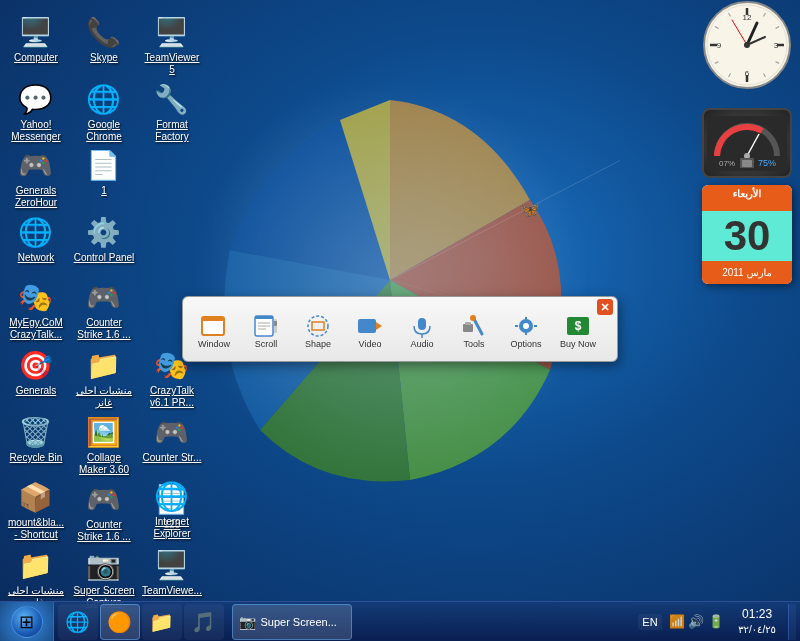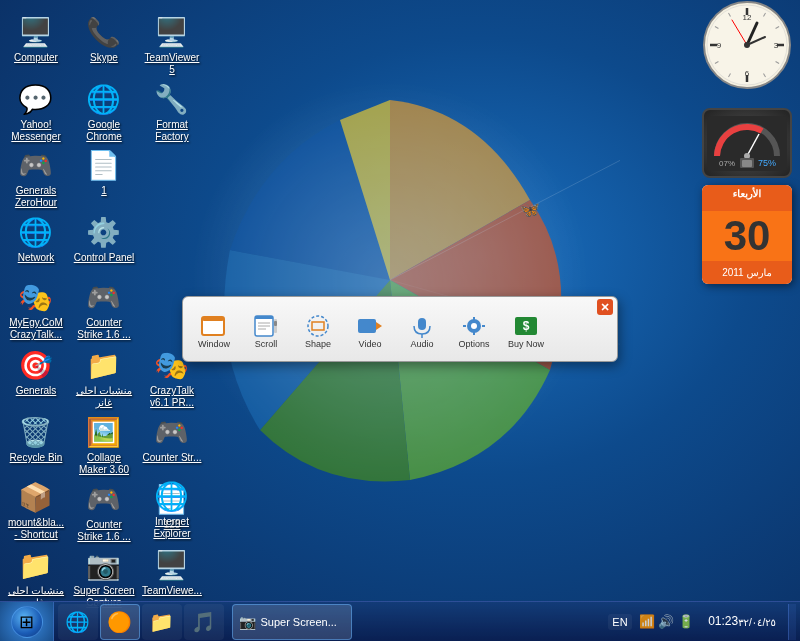--- a/index.html
+++ b/index.html
@@ -148,22 +148,22 @@
       display: flex;
       align-items: center;
       gap: 3px;
       font-size: 16px;
       color: rgba(255,255,255,0.8);
       padding: 0 4px;
     }
 
     #clock {
       display: flex;
-      flex-direction: row;
-      align-items: flex-end;
+      flex-direction: column;
+      align-items: center;
       color: white;
       font-size: 10px;
       line-height: 1.3;
       padding: 0 6px;
       cursor: pointer;
     }
     #clock .time { font-size: 12px; font-weight: 500; }
     #clock .date { font-size: 10px; }
 
     #show-desktop-btn {
@@ -215,21 +215,21 @@
     #calendar-widget .cal-header {
       background: #e85c1a;
       color: white;
       font-size: 10px;
       text-align: center;
       padding: 3px 2px 12px;
       font-weight: bold;
       direction: rtl;
     }
     #calendar-widget .cal-day {
-      background: #f97316;
+      background: #5eead4;
       color: #333;
       font-size: 42px;
       font-weight: bold;
       text-align: center;
       line-height: 1;
       padding: 4px 0;
     }
     #calendar-widget .cal-footer {
       background: #e85c1a;
       color: white;
@@ -572,20 +572,31 @@
             <rect x="10" y="4" width="8" height="12" rx="4" fill="#4488cc"></rect>
             <path d="M6,12 Q6,20 14,20 Q22,20 22,12" fill="none" stroke="#4488cc" stroke-width="1.5"></path>
             <line x1="14" y1="20" x2="14" y2="24" stroke="#4488cc" stroke-width="1.5"></line>
           </svg>
         </div>
         <div class="tb-label">Audio</div>
       </div>
       <div class="tb-btn">
         <div class="tb-icon">
           <svg width="28" height="24" viewBox="0 0 28 24">
+            <rect x="3" y="10" width="10" height="8" rx="1" fill="#888"></rect>
+            <rect x="5" y="8" width="6" height="3" rx="1" fill="#aaa"></rect>
+            <line x1="14" y1="5" x2="22" y2="20" stroke="#4488cc" stroke-width="3" stroke-linecap="round"></line>
+            <circle cx="13" cy="4" r="3" fill="#e08020"></circle>
+          </svg>
+        </div>
+        <div class="tb-label">Tools</div>
+      </div>
+      <div class="tb-btn">
+        <div class="tb-icon">
+          <svg width="28" height="24" viewBox="0 0 28 24">
             <circle cx="14" cy="12" r="7" fill="#4488cc"></circle>
             <circle cx="14" cy="12" r="3" fill="white"></circle>
             <line x1="14" y1="3" x2="14" y2="6" stroke="#4488cc" stroke-width="2"></line>
             <line x1="14" y1="18" x2="14" y2="21" stroke="#4488cc" stroke-width="2"></line>
             <line x1="3" y1="12" x2="6" y2="12" stroke="#4488cc" stroke-width="2"></line>
             <line x1="22" y1="12" x2="25" y2="12" stroke="#4488cc" stroke-width="2"></line>
           </svg>
         </div>
         <div class="tb-label">Options</div>
       </div>

